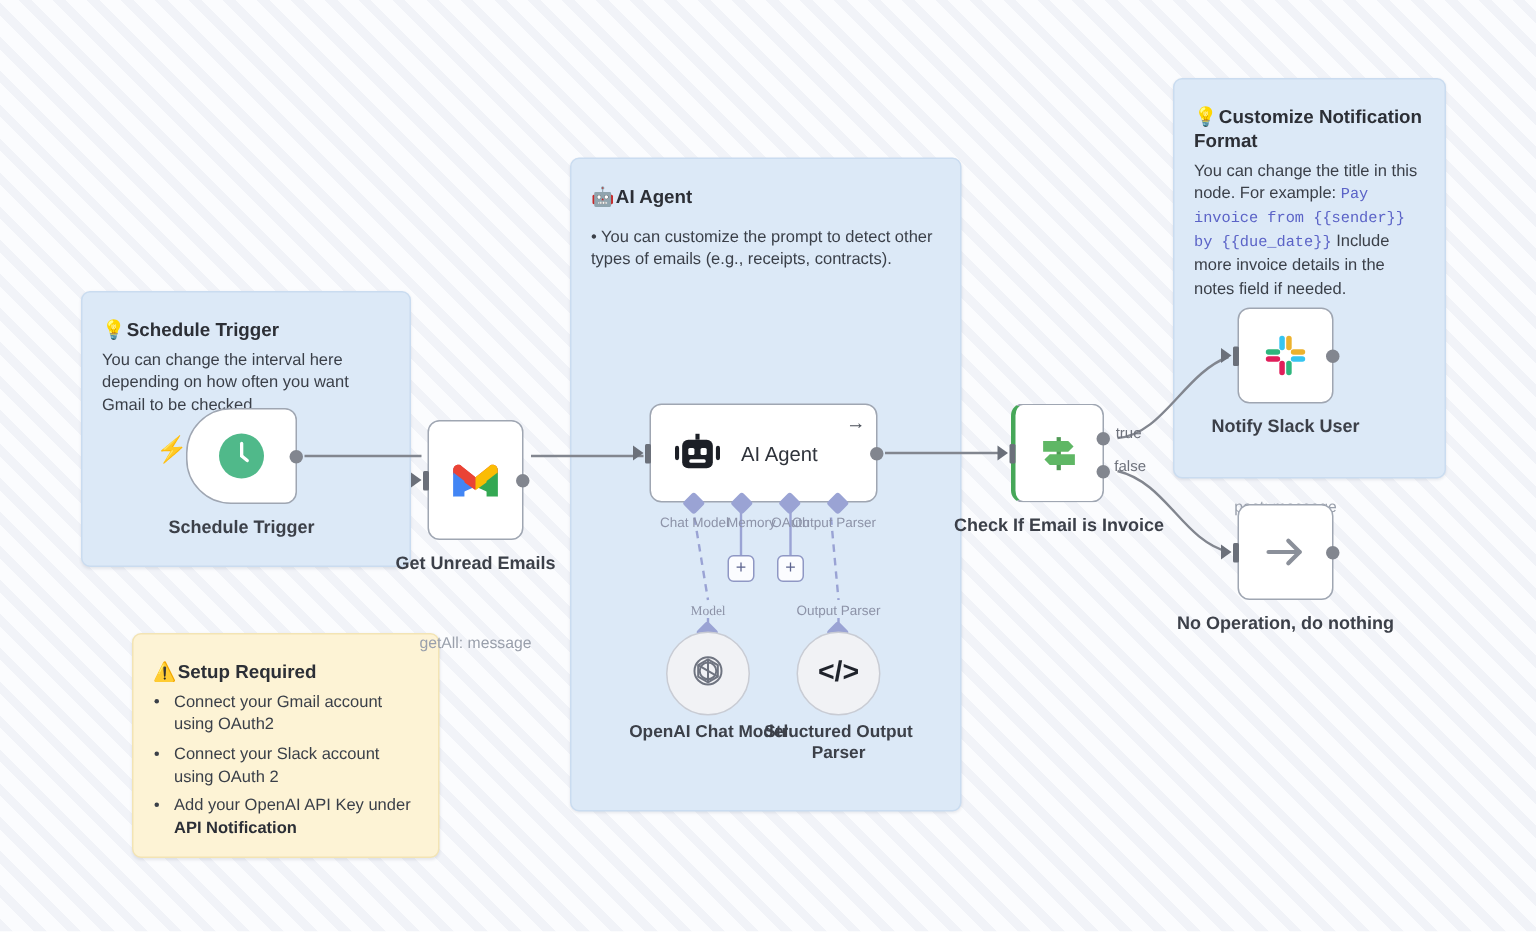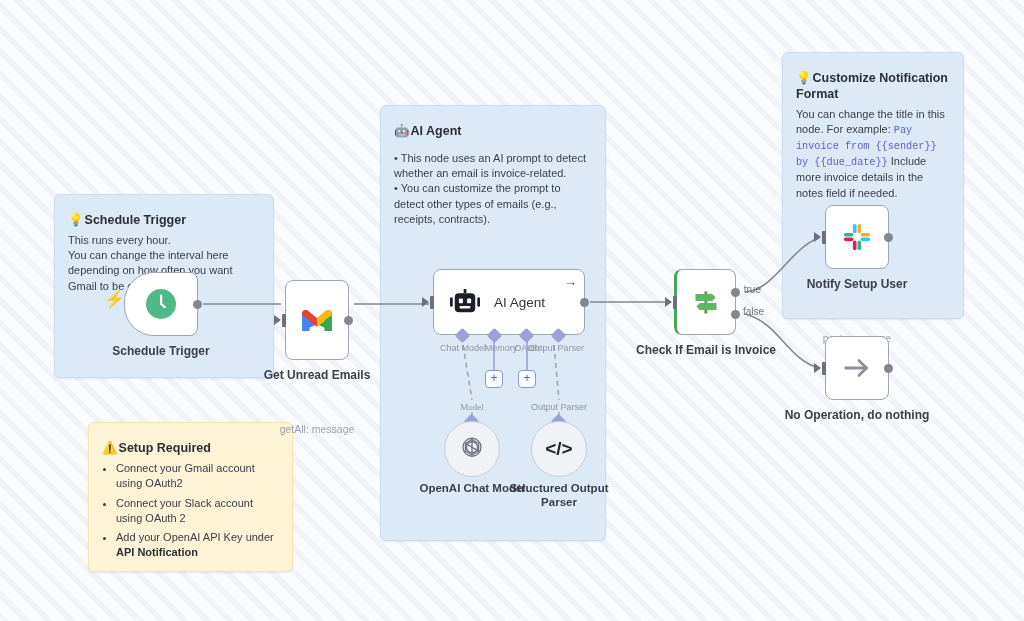--- a/index.html
+++ b/index.html
@@ -48,21 +48,21 @@
     font-family: "Liberation Mono", "DejaVu Sans Mono", monospace;
     color: #5b63c7;
     font-size: 10.2px;
   }
   .sticky-body ul { margin: 3px 0 0 14px; }
   .sticky-body li { margin-bottom: 5px; line-height: 1.35; }
   .sticky-body b { font-weight: bold; color: #2c2f36; }
 
   
   #note-schedule      { left: 54px;  top: 194px; width: 220px; height: 184px; }
-  #note-agent         { left: 380px; top: 105px; width: 226px; height: 436px; }
+  #note-agent         { left: 380px; top: 105px; width: 261px; height: 436px; }
   #note-notification  { left: 782px; top: 52px;  width: 182px; height: 267px; }
   #note-setup         { left: 88px;  top: 422px; width: 205px; height: 150px; }
 
   #note-agent .sticky-body { margin-top: 12px; }
 
   
   #wires { position: absolute; left: 0; top: 0; width: 1024px; height: 621px; }
 
   
   .node {
@@ -176,31 +176,29 @@
 </head>
 <body>
 
 <div id="canvas">
 
   <div class="sticky blue" id="note-schedule">
     <div class="sticky-title">
       <span class="emo">💡</span><span>Schedule Trigger</span>
     </div>
     <div class="sticky-body">
-      <div>This runs every hour.</div>
       <div>You can change the interval here depending on how often you want Gmail to be checked.</div>
     </div>
   </div>
 
   <div class="sticky blue" id="note-agent">
     <div class="sticky-title">
       <span class="emo">🤖</span><span>AI Agent</span>
     </div>
     <div class="sticky-body">
-      <div>• This node uses an AI prompt to detect whether an email is invoice-related.</div>
       <div>• You can customize the prompt to detect other types of emails (e.g., receipts, contracts).</div>
     </div>
   </div>
 
   <div class="sticky blue" id="note-notification">
     <div class="sticky-title">
       <span class="emo">💡</span><span>Customize Notification Format</span>
     </div>
     <div class="sticky-body">
       <span>You can change the title in this node. For example: </span><span class="codetxt">Pay invoice from {{sender}} by {{due_date}}</span>
@@ -353,21 +351,21 @@
         <rect x="19.8" y="11.6" width="10.2" height="3.9" rx="1.95" fill="#ecb22e"></rect>
         <rect x="11.6" y="19.8" width="3.9" height="10.2" rx="1.95" fill="#e01e5a"></rect>
         <rect x="2" y="16.5" width="10.2" height="3.9" rx="1.95" fill="#e01e5a"></rect>
         <rect x="16.5" y="19.8" width="3.9" height="10.2" rx="1.95" fill="#2eb67d"></rect>
         <rect x="19.8" y="16.5" width="10.2" height="3.9" rx="1.95" fill="#36c5f0"></rect>
       </g>
     </svg>
     <div class="inbar" style="left:-4px; top:50%; margin-top:-6.5px;"></div>
     <div class="inarrow" style="left:-12px; top:50%; margin-top:-5px;"></div>
     <div class="dot" style="right:-5px; top:50%; margin-top:-4.5px;"></div>
-    <div class="node-label">Notify Setup User</div>
+    <div class="node-label">Notify Slack User</div>
     <div class="node-sub">post: message</div>
   </div>
 
   <div class="node" id="node-noop">
     <svg width="32" height="32" viewBox="0 0 34 34">
       <g stroke="#8b909a" stroke-width="3" fill="none" stroke-linecap="round" stroke-linejoin="round">
         <line x1="5" y1="17" x2="27" y2="17"></line>
         <polyline points="19,9 27,17 19,25"></polyline>
       </g>
     </svg>

